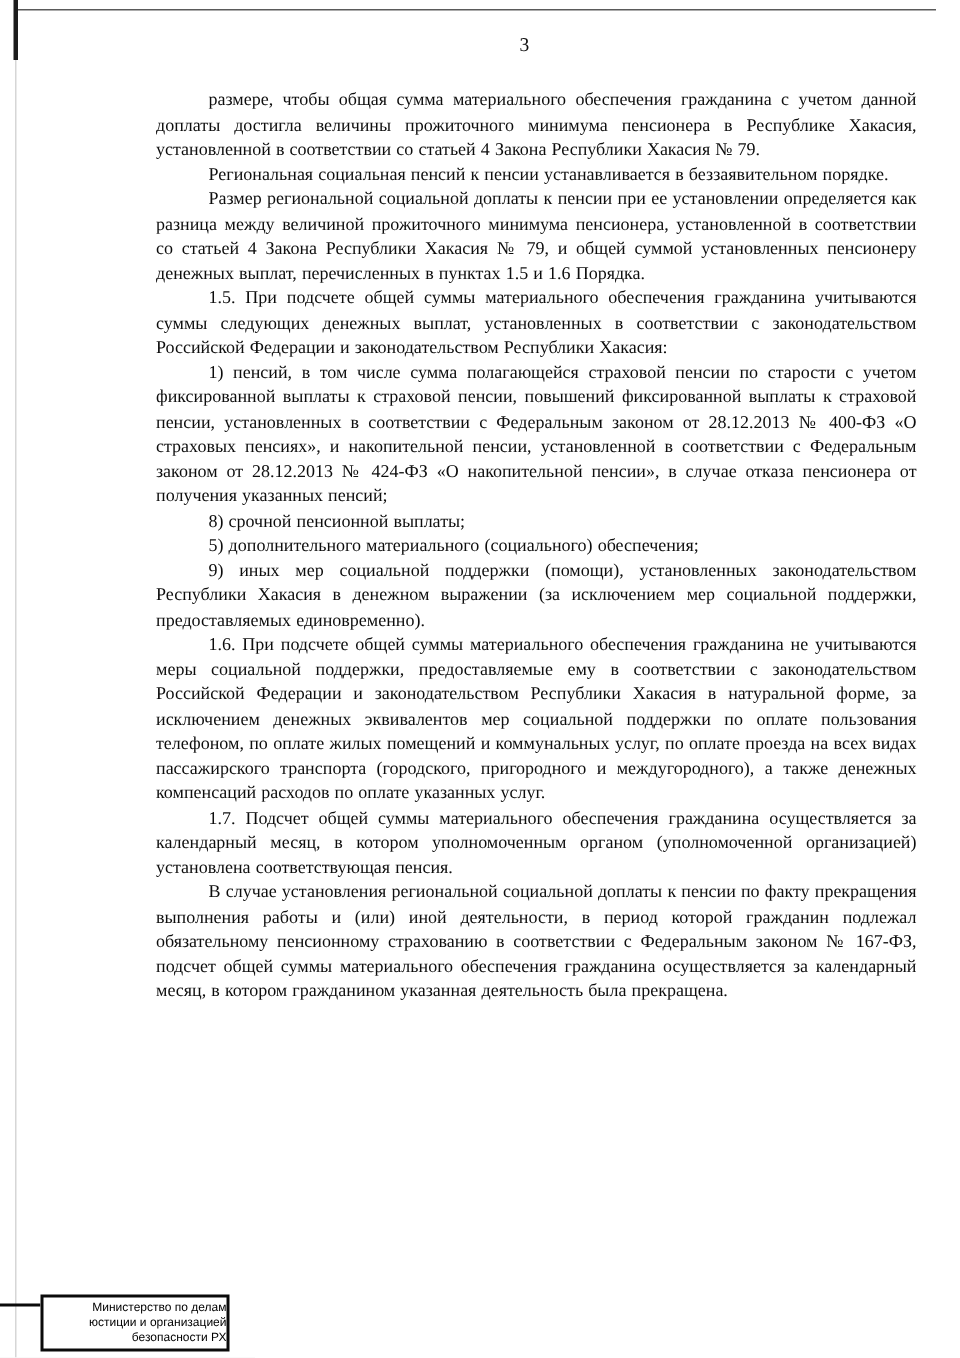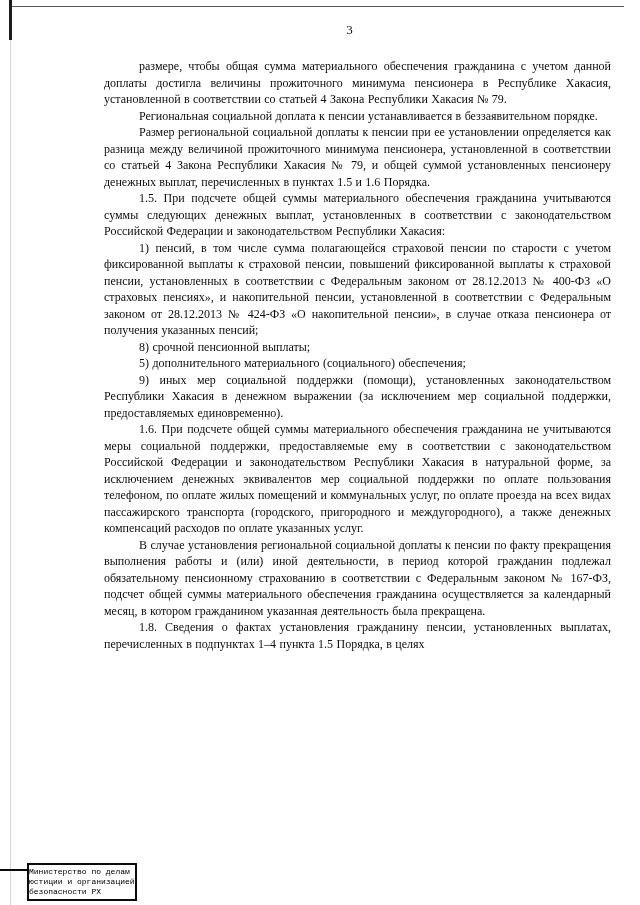--- a/index.html
+++ b/index.html
@@ -47,55 +47,55 @@
     margin-left: 16px;
   }
   .stamp-lead-line {
     position: absolute; left: 0; top: 869px;
     width: 27px; height: 2px; background: #0a0a0a;
   }
   .stamp {
     position: absolute;
     left: 27px;
     top: 863px;
-    width: 110px;
+    width: 126px;
     height: 38px;
     border: 2px solid #0a0a0a;
     background: #ffffff;
-    font-family: Liberation Mono, monospace;
+    font-family: Liberation Sans, sans-serif;
     font-size: 8px;
     line-height: 10px;
-    text-align: left;
+    text-align: right;
     padding-top: 2px;
     color: #000;
   }
 </style>
 </head>
 <body>
 
 <div class="page">
 
   <div class="artifact-top-line"></div>
   <div class="artifact-left-edge"></div>
   <div class="artifact-left-bar"></div>
 
   <div class="content">
     <div class="page-number">3</div>
 
     <p class="para">размере, чтобы общая сумма материального обеспечения гражданина с учетом данной доплаты достигла величины прожиточного минимума пенсионера в Республике Хакасия, установленной в соответствии со статьей 4 Закона Республики Хакасия № 79.</p>
-    <p class="para">Региональная социальной доплата к пенсии устанавливается в беззаявительном порядке.</p>
+    <p class="para">Региональная социальная пенсий к пенсии устанавливается в беззаявительном порядке.</p>
     <p class="para">Размер региональной социальной доплаты к пенсии при ее установлении определяется как разница между величиной прожиточного минимума пенсионера, установленной в соответствии со статьей 4 Закона Республики Хакасия № 79, и общей суммой установленных пенсионеру денежных выплат, перечисленных в пунктах 1.5 и 1.6 Порядка.</p>
     <p class="para">1.5. При подсчете общей суммы материального обеспечения гражданина учитываются суммы следующих денежных выплат, установленных в соответствии с законодательством Российской Федерации и законодательством Республики Хакасия:</p>
     <p class="para">1) пенсий, в том числе сумма полагающейся страховой пенсии по старости с учетом фиксированной выплаты к страховой пенсии, повышений фиксированной выплаты к страховой пенсии, установленных в соответствии с Федеральным законом от 28.12.2013 № 400-ФЗ «О страховых пенсиях», и накопительной пенсии, установленной в соответствии с Федеральным законом от 28.12.2013 № 424-ФЗ «О накопительной пенсии», в случае отказа пенсионера от получения указанных пенсий;</p>
     <p class="para">8) срочной пенсионной выплаты;</p>
     <p class="para">5) дополнительного материального (социального) обеспечения;</p>
     <p class="para">9) иных мер социальной поддержки (помощи), установленных законодательством Республики Хакасия в денежном выражении (за исключением мер социальной поддержки, предоставляемых единовременно).</p>
     <p class="para">1.6. При подсчете общей суммы материального обеспечения гражданина не учитываются меры социальной поддержки, предоставляемые ему в соответствии с законодательством Российской Федерации и законодательством Республики Хакасия в натуральной форме, за исключением денежных эквивалентов мер социальной поддержки по оплате пользования телефоном, по оплате жилых помещений и коммунальных услуг, по оплате проезда на всех видах пассажирского транспорта (городского, пригородного и междугородного), а также денежных компенсаций расходов по оплате указанных услуг.</p>
+    <p class="para">1.7. Подсчет общей суммы материального обеспечения гражданина осуществляется за календарный месяц, в котором уполномоченным органом (уполномоченной организацией) установлена соответствующая пенсия.</p>
     <p class="para">В случае установления региональной социальной доплаты к пенсии по факту прекращения выполнения работы и (или) иной деятельности, в период которой гражданин подлежал обязательному пенсионному страхованию в соответствии с Федеральным законом № 167-ФЗ, подсчет общей суммы материального обеспечения гражданина осуществляется за календарный месяц, в котором гражданином указанная деятельность была прекращена.</p>
-    <p class="para">1.8. Сведения о фактах установления гражданину пенсии, установленных выплатах, перечисленных в подпунктах 1–4 пункта 1.5 Порядка, в целях</p>
   </div>
 
   <div class="stamp-lead-line"></div>
 
   <div class="stamp">
     <div>Министерство по делам</div>
     <div>юстиции и организацией</div>
     <div>безопасности РХ</div>
   </div>
 

